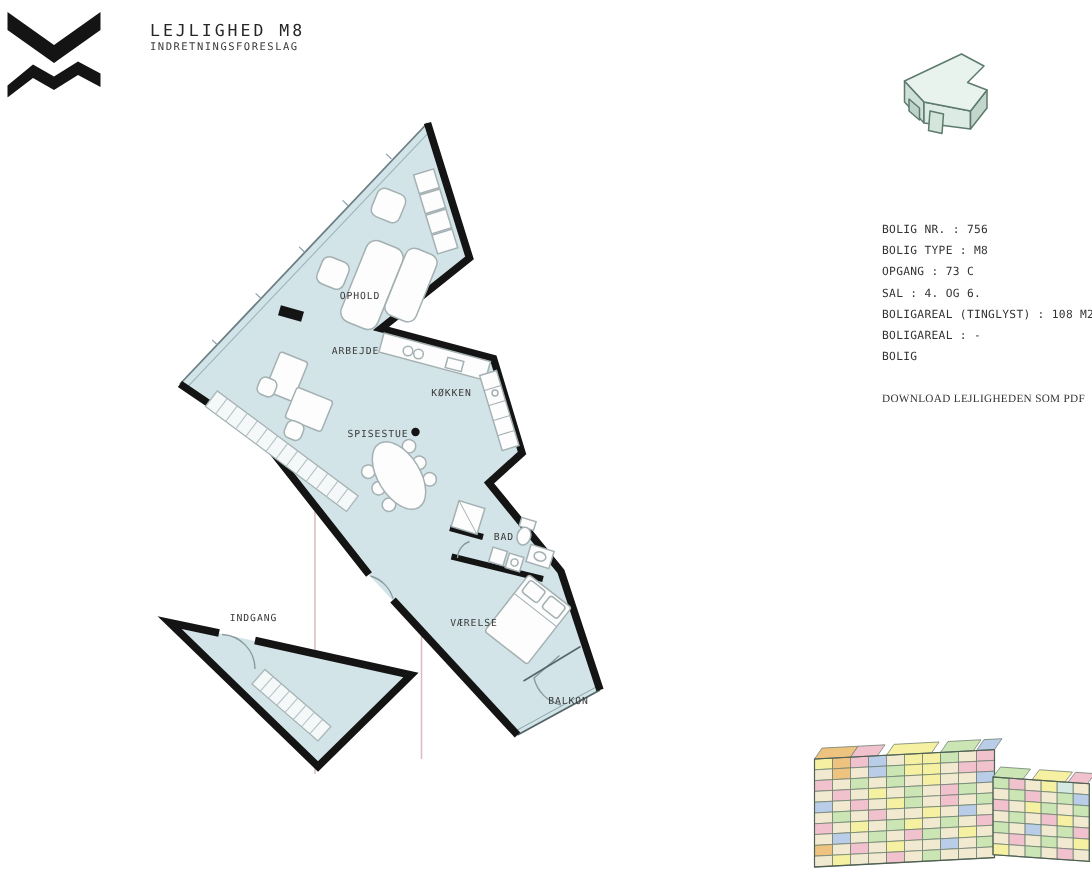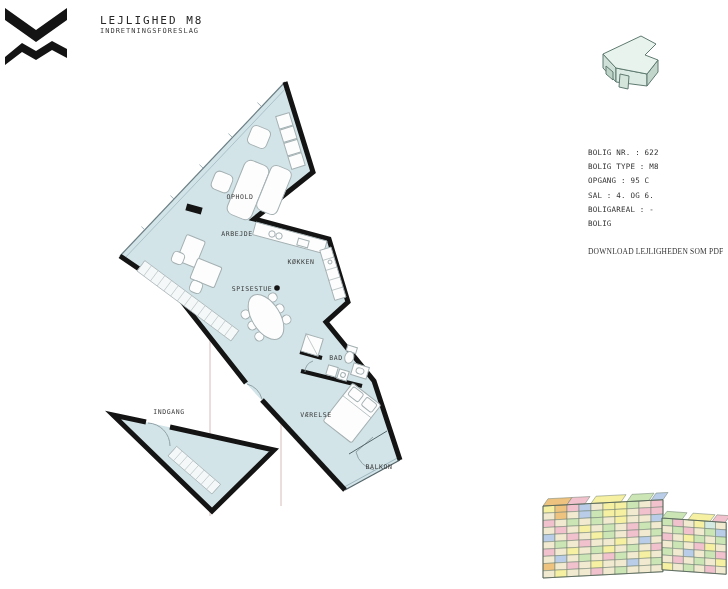--- a/index.html
+++ b/index.html
@@ -197,24 +197,25 @@
         <polygon points="51,46 62,32 62,44 51,58" fill="#c2d6cc"></polygon>
         <polygon points="7,26 45,8 60,16 49,27 62,32 51,46 20,40" fill="#e9f3ed"></polygon>
         <polygon points="24,46 33,48 32,61 23,59" fill="#d4e5db"></polygon>
         <polygon points="10,38 17,44 17,52 10,46" fill="#bed3c7"></polygon>
       </g>
     </svg>
   </div>
 
   <div class="info">
     <div id="info-lines">
-        <div class="info-line">BOLIG NR. : 622</div>
+        <div class="info-line">BOLIG NR. : 756</div>
         <div class="info-line">BOLIG TYPE : M8</div>
-        <div class="info-line">OPGANG : 95 C</div>
+        <div class="info-line">OPGANG : 73 C</div>
         <div class="info-line">SAL : 4. OG 6.</div>
+        <div class="info-line">BOLIGAREAL (TINGLYST) : 108 M2</div>
         <div class="info-line">BOLIGAREAL : -</div>
         <div class="info-line">BOLIG</div>
       </div>
     <div class="download">DOWNLOAD LEJLIGHEDEN SOM PDF</div>
   </div>
 
   <svg class="mosaic" viewBox="0 0 190 95">
     <g id="mosaic-left" transform="translate(5,14) skewY(-3)">
         <rect x="0" y="0" width="12" height="7.2" fill="#f6f0a2" stroke="#6b7d6e" stroke-width="0.5"></rect>
         <rect x="12" y="0" width="12" height="7.2" fill="#eec27f" stroke="#6b7d6e" stroke-width="0.5"></rect>

